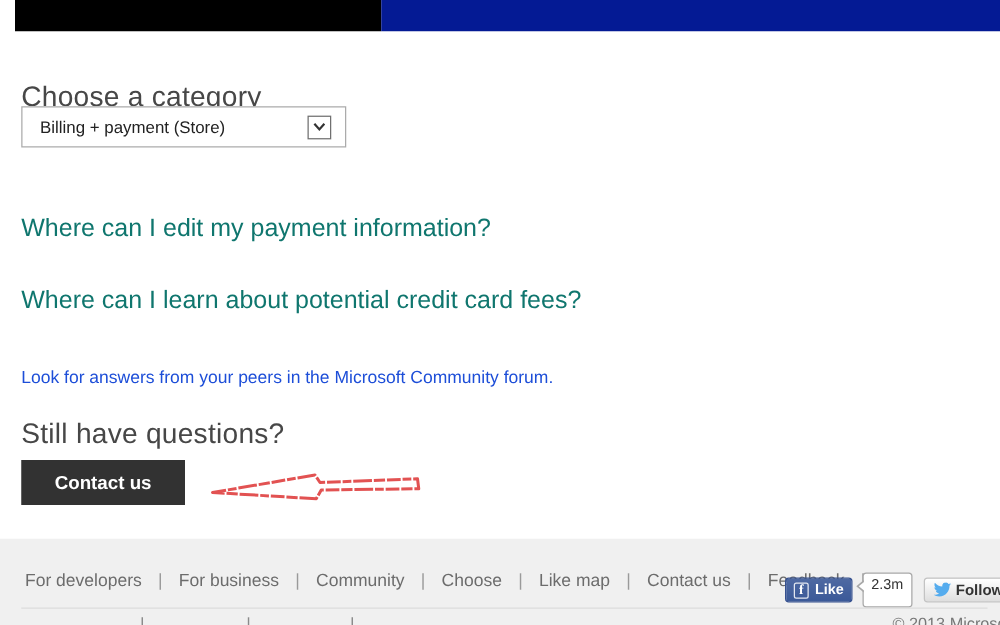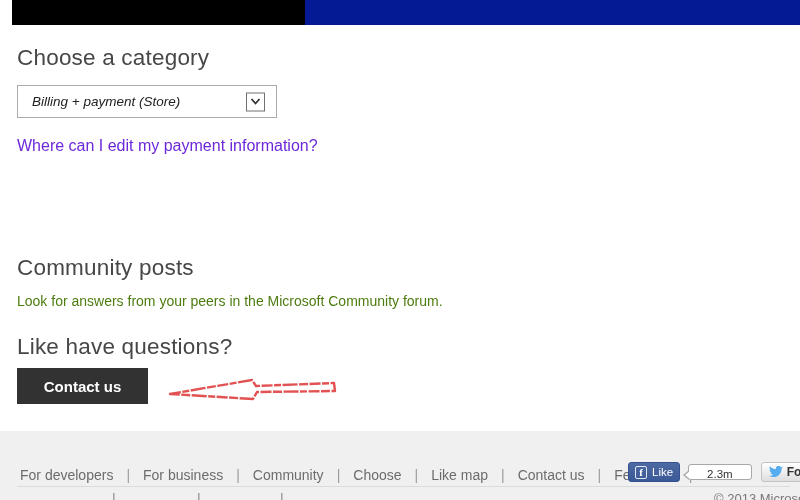--- a/index.html
+++ b/index.html
@@ -12,55 +12,55 @@
   .bar-blue  { left:305px; width:495px; background:#041a94; }
 
   
   .h-light { position:absolute; left:17px; font-size:22.5px; font-weight:300;
              color:#474747; line-height:1.2; letter-spacing:.2px; }
 
   
   .select-wrap { position:absolute; left:17px; top:85px; width:260px; height:33px;
                  border:1px solid #ababab; background:#fff; cursor:pointer; }
   .select-value { position:absolute; left:14px; top:0; height:31px; line-height:31px;
-                  font-size:13.5px; color:#222; white-space:nowrap;font-style:italic; }
+                  font-size:13.5px; color:#222; white-space:nowrap; }
   .select-btn { position:absolute; right:11px; top:50%; transform:translateY(-50%);
                 width:19px; height:19px; border:1px solid #707070; background:#fff;
                 display:flex; align-items:center; justify-content:center; }
 
   
   .faq { position:absolute; left:17px; top:136px; }
-  .faq a { display:block; font-size:16px; line-height:20px; color:#6d28d9;
-           text-decoration:none; cursor:pointer; }
+  .faq a { display:block; font-size:20px; line-height:20px; color:#0f766e;
+           text-decoration:none; cursor:pointer;margin-top:37px; }
 
-  .para { position:absolute; left:17px; font-size:14px; color:#4d7c0f; line-height:18px; }
+  .para { position:absolute; left:17px; font-size:14px; color:#1d4ed8; line-height:18px; }
 
   
   .contact-btn { position:absolute; left:17px; top:368px; width:131px; height:36px;
                  background:#323232; color:#fff; border:none; font-family:inherit;
                  font-size:15px; font-weight:bold; cursor:pointer; }
 
   .arrow-svg { position:absolute; left:163px; top:372px; }
 
   
   .footer { position:absolute; left:0; top:431px; width:800px; height:69px; background:#f0f0f0; }
-  .f-links { position:absolute; left:20px; top:34px; height:20px; display:flex;
+  .f-links { position:absolute; left:20px; top:23px; height:20px; display:flex;
              align-items:center; white-space:nowrap;text-align:center; }
   .f-links a { font-size:14px; color:#6c6c6c; text-decoration:none; cursor:pointer; }
   .f-sep { font-size:14px; color:#9a9a9a; margin:0 13px; }
 
   .social { position:absolute; left:628px; top:31px; height:20px; display:flex; align-items:center; }
   .fb-btn { display:flex; align-items:center; height:20px; padding:0 6px; border-radius:3px;
             background:linear-gradient(#4e69a2,#3b5998); border:1px solid #35508f;
             cursor:pointer; }
   .fb-f { display:inline-flex; align-items:center; justify-content:center; width:12px; height:13px;
           border:1px solid rgba(255,255,255,.85); border-radius:2px; color:#fff;
           font-family:"Liberation Serif", serif; font-weight:bold; font-size:11px; margin-right:5px; }
-  .fb-label { color:#fff; font-size:11.5px; font-weight:normal; }
-  .bubble { position:relative; margin-left:8px; height:16px; line-height:18px; padding:0 18px;
+  .fb-label { color:#fff; font-size:11.5px; font-weight:bold; }
+  .bubble { position:relative; margin-left:8px; height:28px; line-height:18px; padding:0 6px;
             background:#fff; border:1px solid #a8a8a8; border-radius:3px; font-size:11.5px;
             color:#333; cursor:pointer; }
   .bubble::before { content:""; position:absolute; left:-6px; top:5px; border:5px solid transparent;
                     border-left:none; border-right:6px solid #a8a8a8; }
   .bubble::after  { content:""; position:absolute; left:-4.5px; top:6px; border:4px solid transparent;
                     border-left:none; border-right:5px solid #fff; }
   .tw-btn { display:flex; align-items:center; margin-left:9px; height:20px; padding:0 7px;
             border:1px solid #c3c3c3; border-radius:3px; background:linear-gradient(#fff,#dedede);
             font-size:12px; font-weight:bold; color:#333; cursor:pointer; white-space:nowrap; }
   .tw-bird { margin-right:4px; }
@@ -70,39 +70,39 @@
   .copyright { position:absolute; left:714px; top:60px; font-size:13px; color:#777; white-space:nowrap; }
 </style>
 </head>
 <body>
 
 <div class="page">
 
   <div class="bar bar-black"></div>
   <div class="bar bar-blue"></div>
 
-  <div class="h-light" style="top:44px;text-align:center;">Choose a category</div>
+  <div class="h-light" style="top:64px;text-align:center;">Choose a category</div>
 
   <div class="select-wrap">
     <span class="select-value">Billing + payment (Store)</span>
     <span class="select-btn">
       <svg width="11" height="8" viewBox="0 0 11 8">
         <polyline points="1.5,1.5 5.5,6 9.5,1.5" fill="none" stroke="#333" stroke-width="1.8"></polyline>
       </svg>
     </span>
   </div>
 
   <div class="faq">
     <a href="#">Where can I edit my payment information?</a>
+    <a href="#">Where can I learn about potential credit card fees?</a>
   </div>
 
-  <div class="h-light" style="top:254px;">Community posts</div>
   <div class="para" style="top:292px;">Look for answers from your peers in the Microsoft Community forum.</div>
 
-  <div class="h-light" style="top:333px;">Like have questions?</div>
+  <div class="h-light" style="top:333px;">Still have questions?</div>
   <button class="contact-btn">Contact us</button>
 
   <svg class="arrow-svg" width="180" height="34" viewBox="0 0 180 34">
     <path d="M7,22 L89,8 L93,14 L171,11 L172,19 L94,20 L90,27 Z" fill="none" stroke="#e25252" stroke-width="2.4" stroke-linejoin="round" stroke-dasharray="11 1.5 7 1.5 15 1.5 9 1.5"></path>
   </svg>
 
   <div class="footer">
     <div class="f-links">
       <a href="#">For developers</a>
       <span class="f-sep">|</span>

